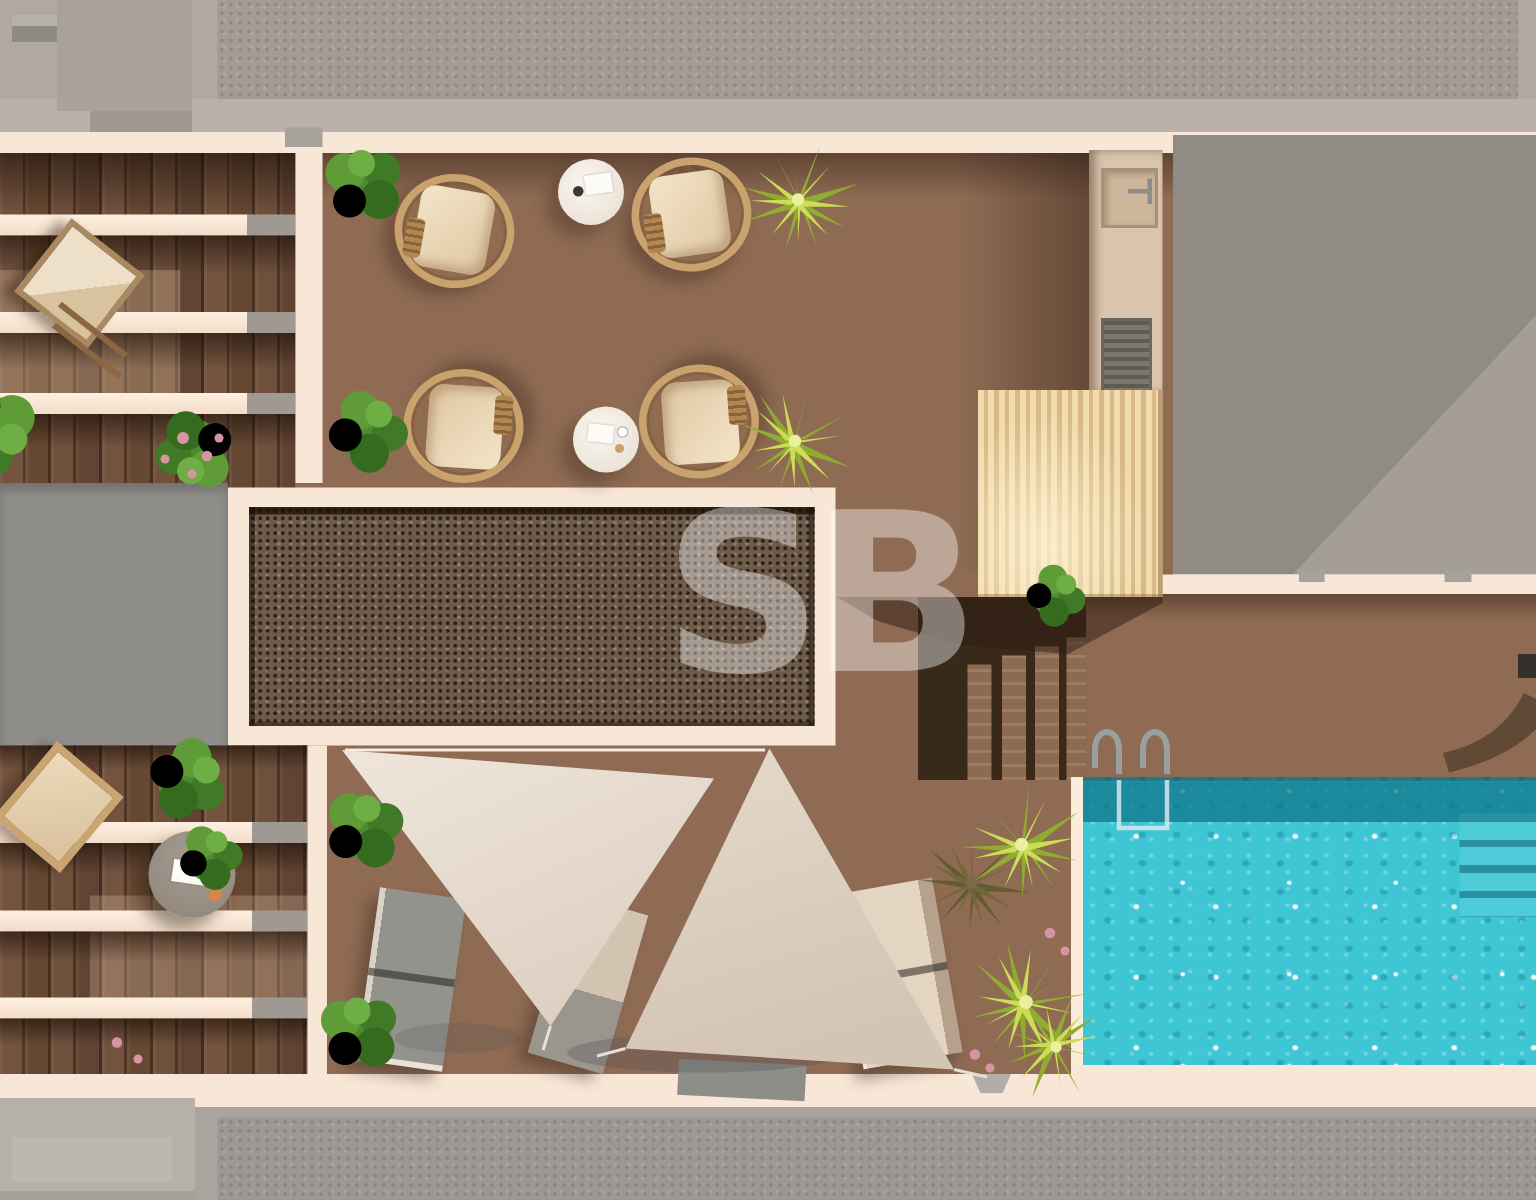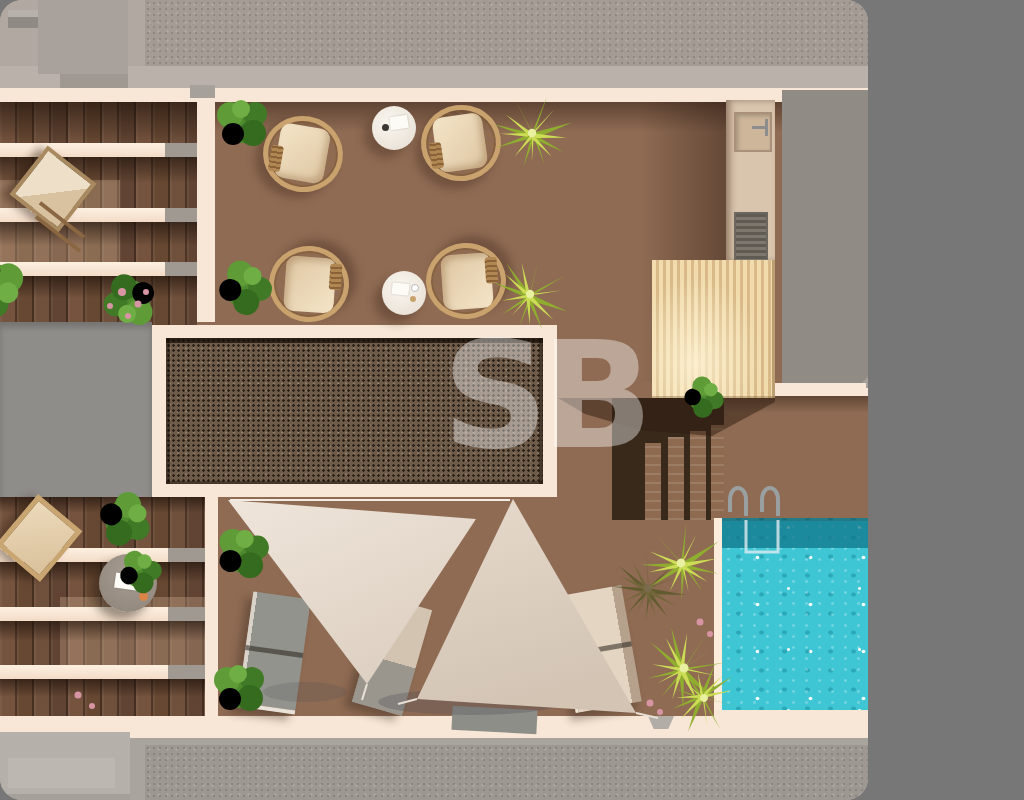--- a/index.html
+++ b/index.html
@@ -1,17 +1,17 @@
 <!DOCTYPE html>
 <html style="--cream: #f8e7d6; --concrete: #b2aaa2; --pool: #3fc6d4; --poolDark: #1b96a8; --wood: #8f6b53; --woodDark: #6e4e3b; --roofGray: #918b85; --roofLight: #a59e97; --sailA: #e9ded2; --sailB: #dccfc1; --gravel: #6e5b4a; --pergolaWood: #ecd2a4; --leaf: #4e8a2e; --palmLeaf: #c2d44f; --rattan: #c9a26e; --cushion: #eeddbf;"><head>
 <meta charset="utf-8">
 <style>
   html,body{margin:0;padding:0;background:#777;}
-  .canvas{position:relative;width:868px;height:800px;overflow:hidden;
-          background:var(--concrete,#b2aaa2);font-family:"DejaVu Sans",sans-serif;border-radius:22px;}
+  .canvas{position:relative;width:1024px;height:800px;overflow:hidden;
+          background:var(--concrete,#b2aaa2);font-family:"DejaVu Sans",sans-serif;}
   .abs{position:absolute;}
 
   
   .speckle{background-image:
      radial-gradient(rgba(0,0,0,.13) 1px, transparent 1.5px),
      radial-gradient(rgba(255,255,255,.12) 1px, transparent 1.5px);
      background-size:6px 6px, 9px 9px;}
   .topstrip{background:linear-gradient(180deg,#b1a9a1 0 66px,#bab2aa 66px 100%);}
   .botstrip{background:#aaa49e;}
 

